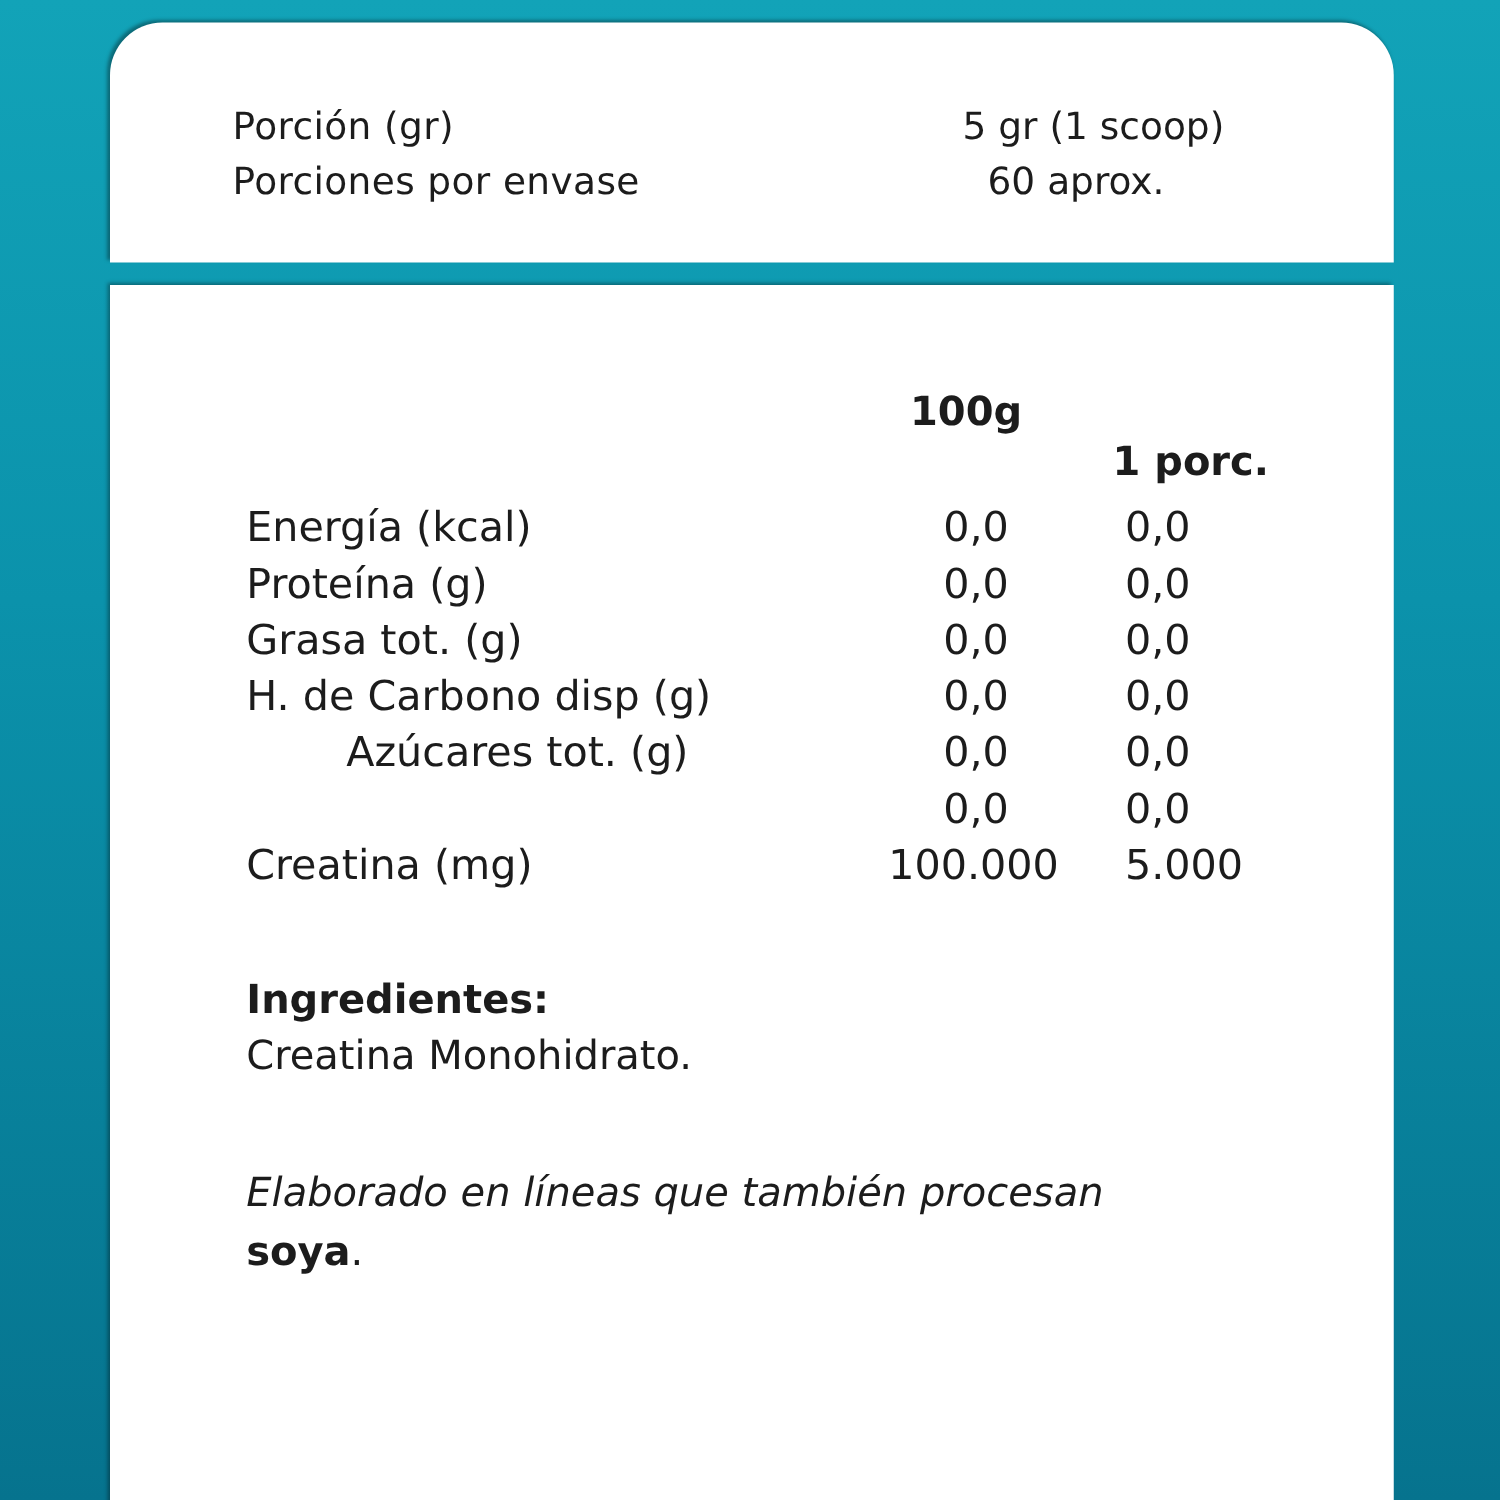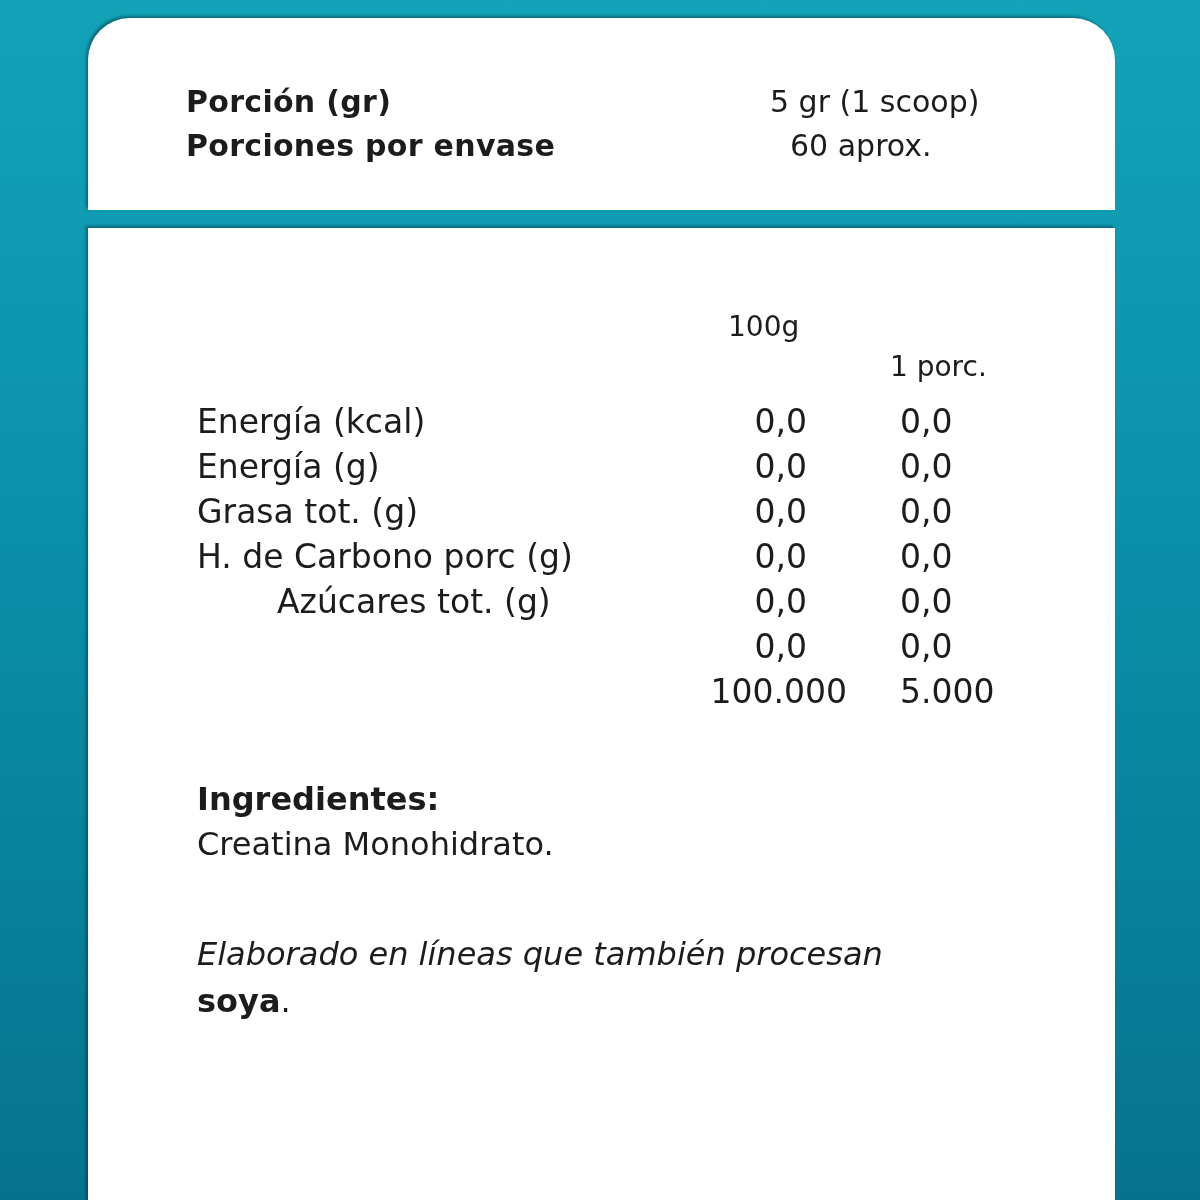--- a/index.html
+++ b/index.html
@@ -13,23 +13,23 @@
     position:absolute; left:88px; top:18px; width:1027px; height:192px;
     background:#fff; border-radius:42px 42px 0 0;
     box-shadow: -2px -2px 3px rgba(0,0,0,0.35);
   }
   .card-bottom {
     position:absolute; left:88px; top:228px; width:1027px; height:1000px;
     background:#fff;
     box-shadow: -2px -2px 3px rgba(0,0,0,0.35);
   }
   .portion-row { position:absolute; font-size:30px; }
-  .portion-label { left:186px; font-weight:bold; letter-spacing:0.3px;text-align:center; }
+  .portion-label { left:186px; font-weight:normal; letter-spacing:0.3px;text-align:center; }
   .portion-value { left:770px; }
-  .col-head { position:absolute; top:310px; font-size:28px; font-weight:normal; }
+  .col-head { position:absolute; top:310px; font-size:32px; font-weight:bold; }
   .nut-row { position:absolute; left:197px; width:830px; height:45px; font-size:33px; }
   .nut-row .lbl { position:absolute; left:0; top:0; white-space:nowrap; }
   .nut-row .lbl.indent { left:80px; }
   .nut-row .v1 { position:absolute; right:220px; top:0; }
   .nut-row .v2 { position:absolute; left:703px; top:0; }
   .text-block { position:absolute; left:197px; font-size:32px; }
   .bold { font-weight:bold; }
 </style>
 </head>
 <body>
@@ -45,44 +45,45 @@
 <div class="col-head" style="left:728px;">100g</div>
 <div class="col-head" style="left:890px;margin-top:40px;">1 porc.</div>
 
 <div>
   <div class="nut-row" style="top:402px;">
     <span class="lbl">Energía (kcal)</span>
     <span class="v1">0,0</span>
     <span class="v2">0,0</span>
   </div>
   <div class="nut-row" style="top:447px;">
-    <span class="lbl">Energía (g)</span>
+    <span class="lbl">Proteína (g)</span>
     <span class="v1">0,0</span>
     <span class="v2">0,0</span>
   </div>
   <div class="nut-row" style="top:492px;">
     <span class="lbl">Grasa tot. (g)</span>
     <span class="v1">0,0</span>
     <span class="v2">0,0</span>
   </div>
   <div class="nut-row" style="top:537px;">
-    <span class="lbl">H. de Carbono porc (g)</span>
+    <span class="lbl">H. de Carbono disp (g)</span>
     <span class="v1">0,0</span>
     <span class="v2">0,0</span>
   </div>
   <div class="nut-row" style="top:582px;">
     <span class="lbl indent">Azúcares tot. (g)</span>
     <span class="v1">0,0</span>
     <span class="v2">0,0</span>
   </div>
   <div class="nut-row" style="top:627px;">
     <span class="v1">0,0</span>
     <span class="v2">0,0</span>
   </div>
   <div class="nut-row" style="top:672px;">
+    <span class="lbl">Creatina (mg)</span>
     <span class="v1" style="right:180px;">100.000</span>
     <span class="v2">5.000</span>
   </div>
 </div>
 
 <div class="text-block bold" style="top:780px;">Ingredientes:</div>
 <div class="text-block" style="top:825px;">Creatina Monohidrato.</div>
 
 <div class="text-block" style="top:935px;font-style:italic;">Elaborado en líneas que también procesan</div>
 <div class="text-block" style="top:982px;"><span class="bold">soya</span><span>.</span></div>

